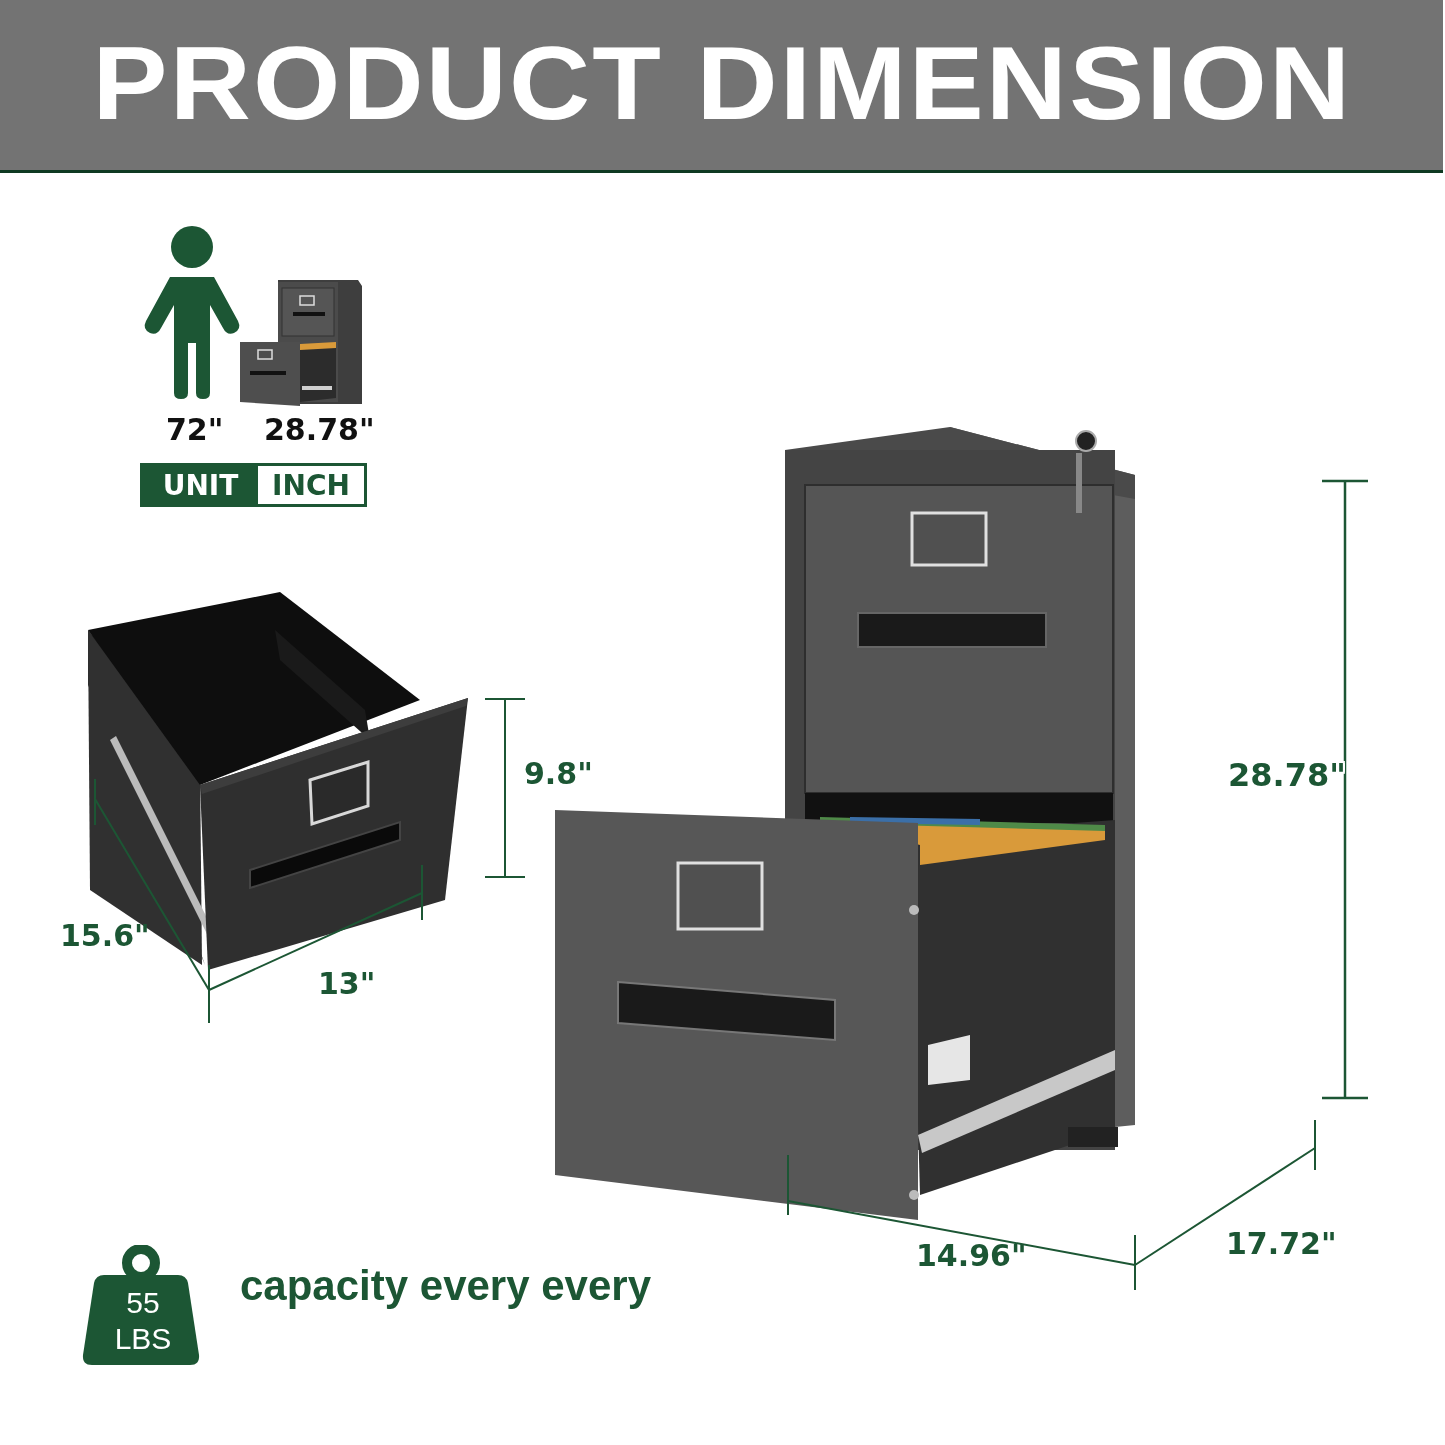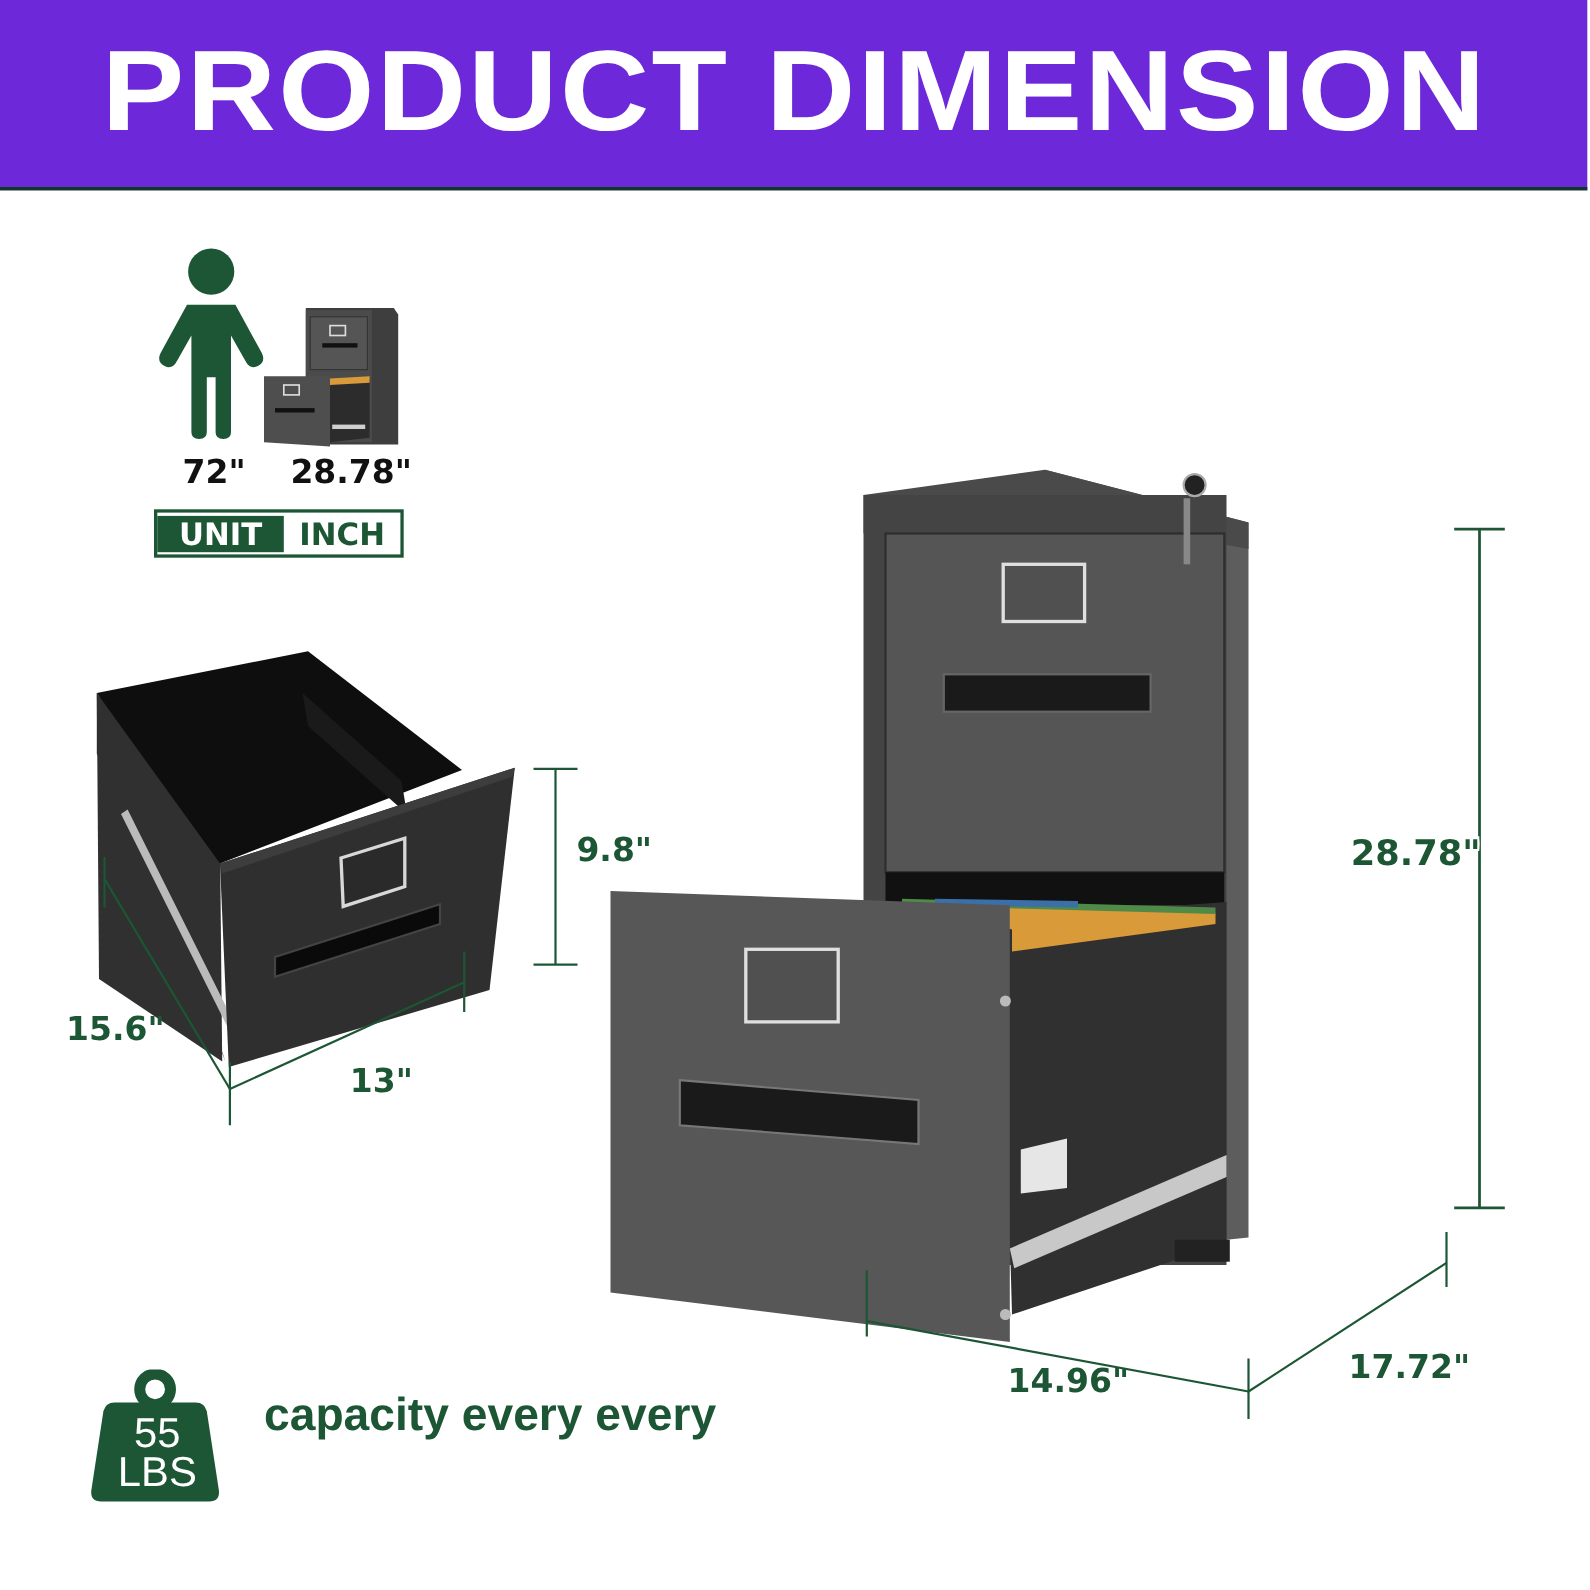--- a/index.html
+++ b/index.html
@@ -1,27 +1,27 @@
 <!DOCTYPE html>
 <html><head>
 <meta charset="utf-8">
 <style>
   html, body { margin:0; padding:0; }
   body { width:1445px; height:1445px; background:#ffffff; position:relative; overflow:hidden; font-family:"DejaVu Sans", sans-serif; }
-  .banner { position:absolute; left:0; top:0; width:1443px; height:170px; background:#6d28d9; border-bottom:3px solid #0f3a22; }
+  .banner { position:absolute; left:0; top:0; width:1443px; height:170px; background:#737373; border-bottom:3px solid #0f3a22; }
   .banner-title { position:absolute; left:0; top:18px; width:1445px; text-align:center; color:#fff; font-family:"Liberation Sans", sans-serif; font-weight:bold; font-size:104px; letter-spacing:2px; transform:scaleX(1.08); transform-origin:center; line-height:130px; }
   .abs { position:absolute; }
   .dim-label { position:absolute; color:#1c5634; font-family:"DejaVu Sans", sans-serif; font-weight:bold; font-size:30px; white-space:nowrap; }
   .dim-outline { color:#1c5634; -webkit-text-stroke:0; text-shadow: -2px 0 #fff, 2px 0 #fff, 0 -2px #fff, 0 2px #fff, -2px -2px #fff, 2px 2px #fff, -2px 2px #fff, 2px -2px #fff; }
   .black-label { position:absolute; color:#111; font-weight:bold; font-size:30px; font-family:"DejaVu Sans", sans-serif; white-space:nowrap; }
-  .unit-box { position:absolute; left:140px; top:463px; width:227px; height:44px; border:3px solid #1c5634; box-sizing:border-box; display:flex;align-items:center; }
+  .unit-box { position:absolute; left:140px; top:463px; width:227px; height:44px; border:3px solid #1c5634; box-sizing:border-box; display:flex; }
   .unit-left { background:#1c5634; color:#fff; width:115px; display:flex; align-items:center; justify-content:center; font-weight:bold; font-size:28px; font-family:"DejaVu Sans", sans-serif; }
   .unit-right { color:#1c5634; flex:1; display:flex; align-items:center; justify-content:center; font-weight:bold; font-size:28px; font-family:"DejaVu Sans", sans-serif; }
   .load-text { position:absolute; left:240px; top:1262px; color:#1c5634; font-family:"Liberation Sans", sans-serif; font-weight:bold; font-size:42px; line-height:48px; }
-  .weight-text { position:absolute; left:84px; top:1285px; width:118px; text-align:center; color:#fff; font-family:"Liberation Sans", sans-serif; font-size:38px; line-height:36px; }
+  .weight-text { position:absolute; left:84px; top:1285px; width:118px; text-align:center; color:#fff; font-family:"Liberation Sans", sans-serif; font-size:30px; line-height:36px; }
 </style>
 </head>
 <body>
 
 <div class="banner">
   <div class="banner-title">PRODUCT DIMENSION</div>
 </div>
 
 <svg class="abs" style="left:140px;top:225px" width="105" height="175" viewBox="0 0 105 175">
   <circle cx="52" cy="22" r="21" fill="#1c5634"></circle>

